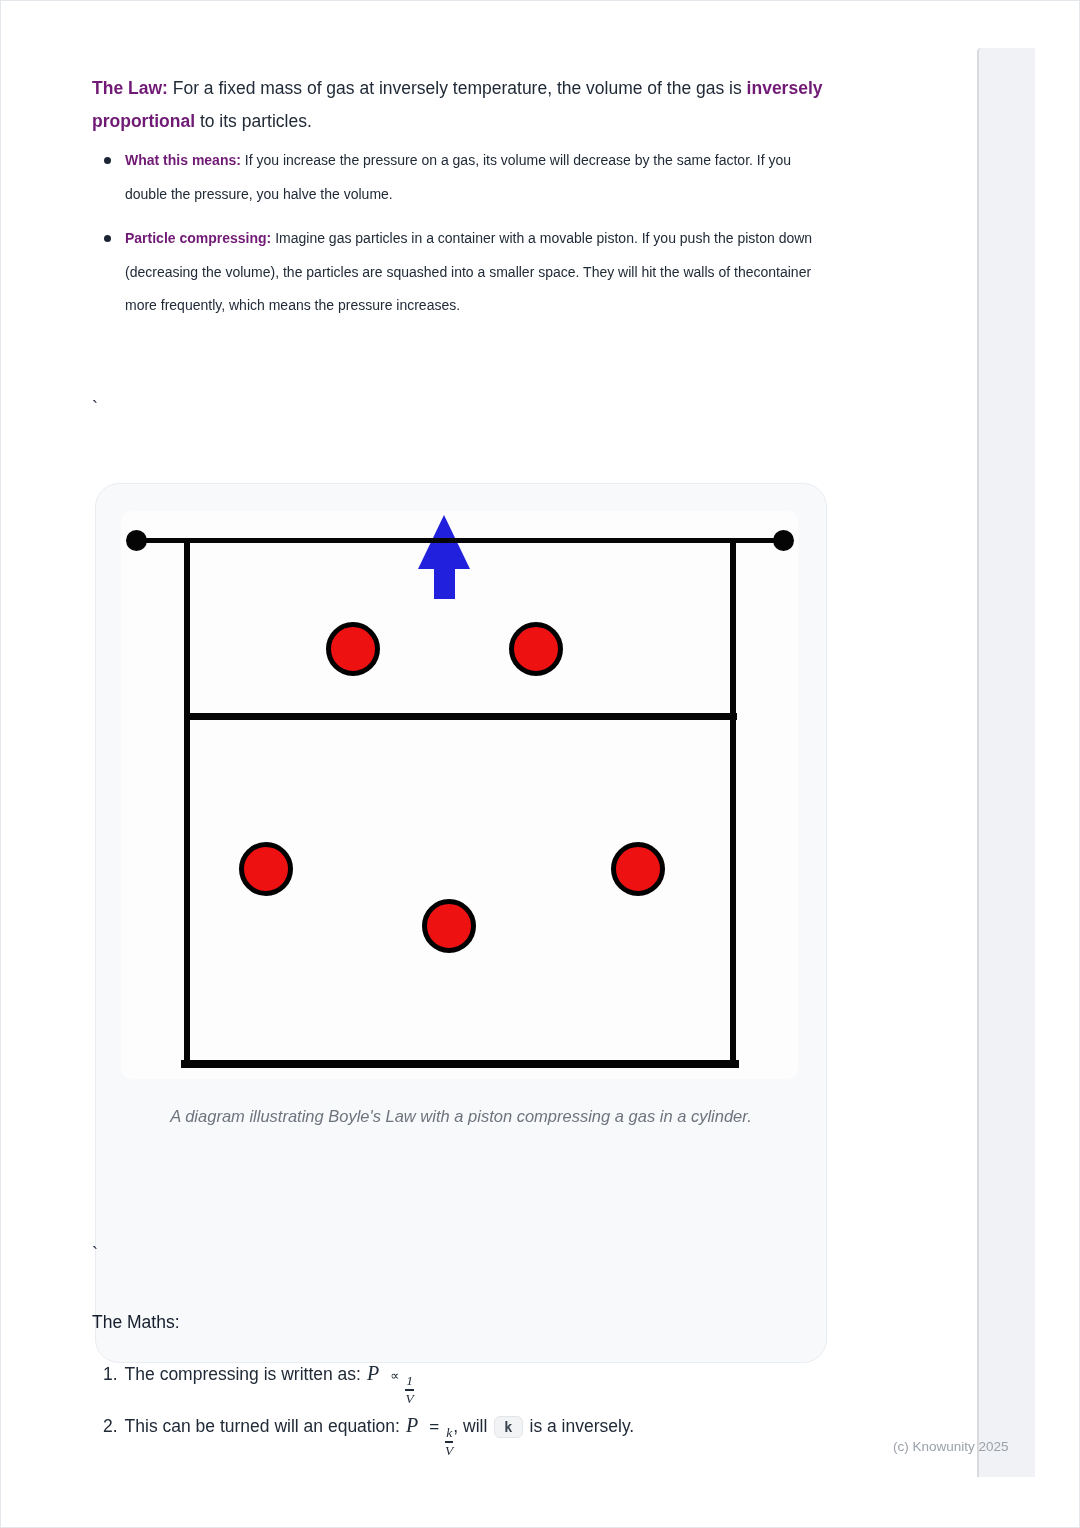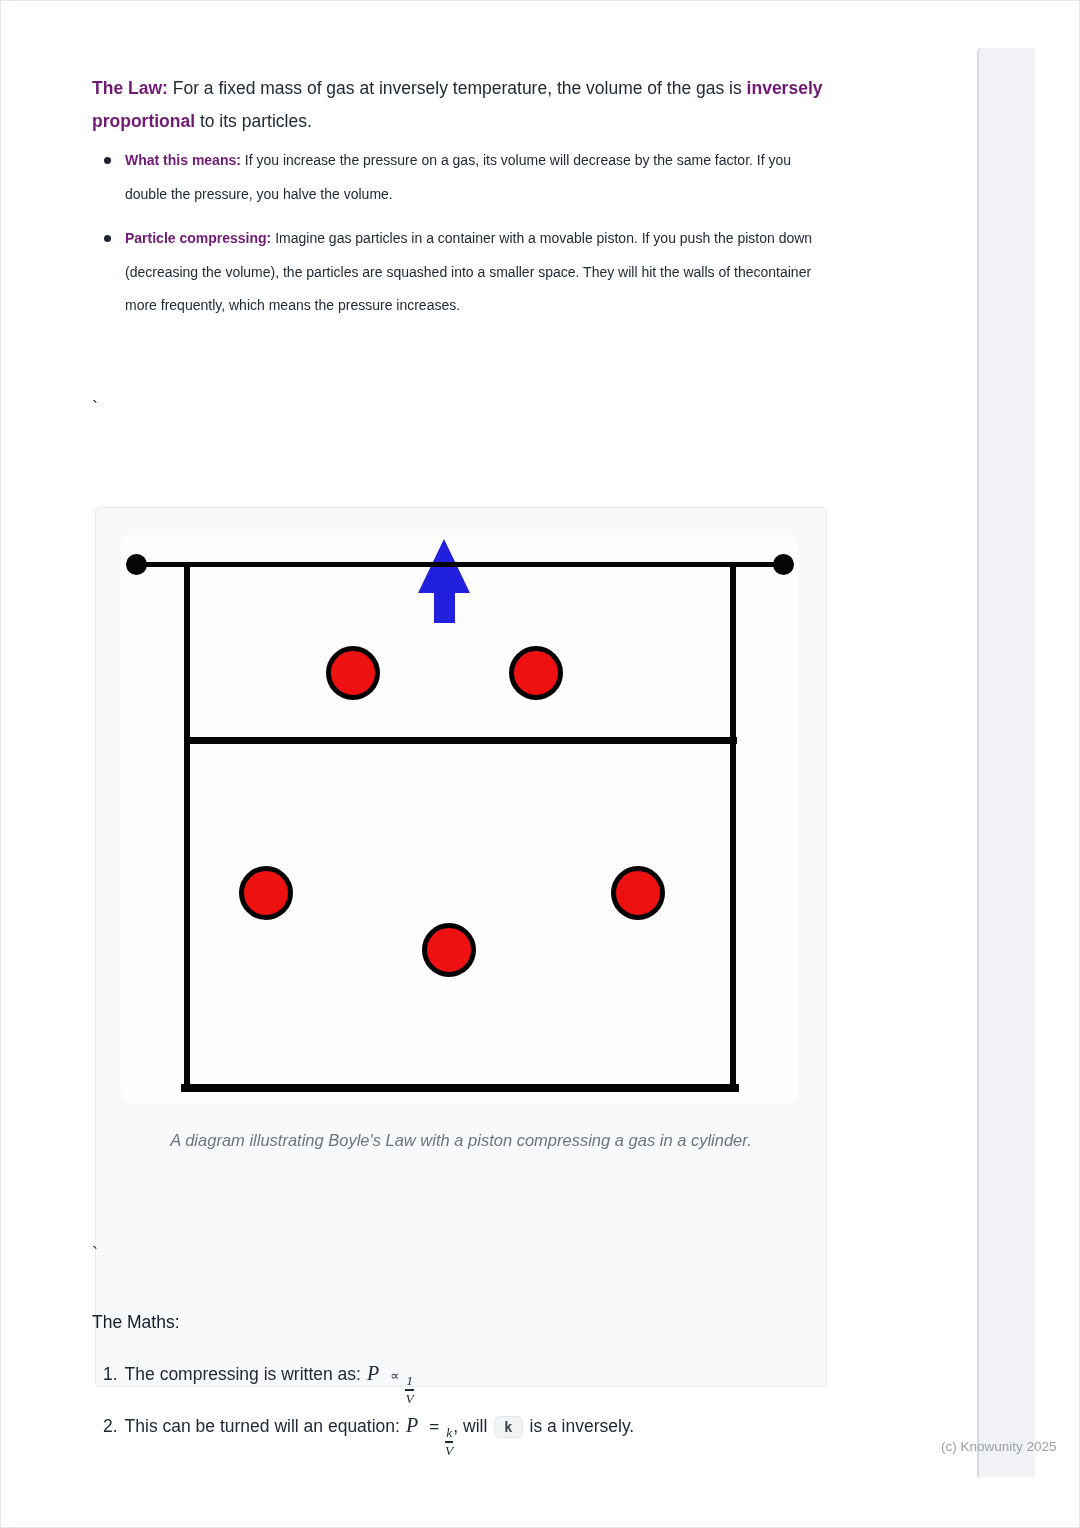--- a/index.html
+++ b/index.html
@@ -26,23 +26,22 @@
     position: absolute; left: 12px; top: 13px;
     width: 7px; height: 7px; border-radius: 50%; background: #1a2433;
   }
   .stray { position: absolute; left: 92px; font-size: 18px; color: #2a3342; }
   .stray1 { top: 398px; }
   .stray2 { top: 1244px; }
 
   
   .figure-card {
     position: absolute; left: 95px; top: 483px; width: 732px; height: 880px;
-    background: #f8f9fb; border: 1px solid #e9ecf0; border-radius: 4px;
+    background: #f8f9fb; border: 1px solid #e9ecf0; border-radius: 24px;
     box-sizing: border-box;
-    margin-top: 24px;
   }
   .fig-image {
     position: absolute; left: 25px; top: 27px; width: 677px; height: 568px;
     background: #fdfdfe; border-radius: 10px; overflow: hidden;
   }
   .dline { position: absolute; background: #050505; z-index: 2; }
   .bar-top    { left: 15px;  top: 27px;  width: 648px; height: 5px; }
   .wall-left  { left: 63px;  top: 27px;  width: 6px;   height: 530px; }
   .wall-right { left: 609px; top: 27px;  width: 6px;   height: 530px; }
   .piston     { left: 63px;  top: 202px; width: 553px; height: 7px; }
@@ -103,21 +102,21 @@
   }
   .frac-bar { width: 100%; height: 1.5px; background: #212b38; margin: 1px 0; }
   .code-chip {
     font-family: "DejaVu Sans Mono", monospace; font-size: 13.5px; font-weight: bold;
     background: #f2f3f5; border: 1px solid #e2e5e9; border-radius: 6px;
     padding: 2px 9px; margin: 0 7px; color: #3a4350;
   }
 
   .copyright {
     position: absolute; left: 893px; top: 1439px;
-    font-size: 13.5px; color: #9ba1a9; z-index: 6; margin-left: 48px;
+    font-size: 13.5px; color: #9ba1a9; z-index: 6;
   }
   .scroll-strip {
     position: absolute; left: 977px; top: 48px; width: 56px; height: 1429px;
     background: #f1f2f5; border-left: 2px solid #d8dadd;
     border-top-left-radius: 4px; z-index: 5;
   }
 </style>
 </head>
 <body>
 

